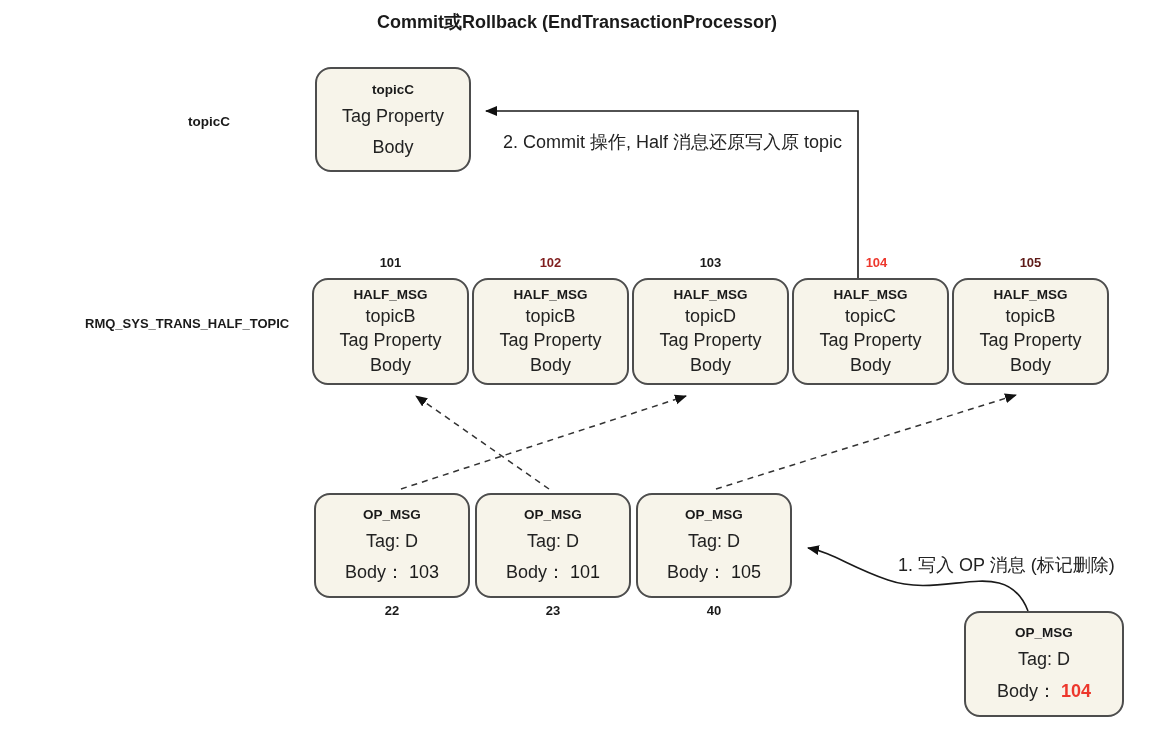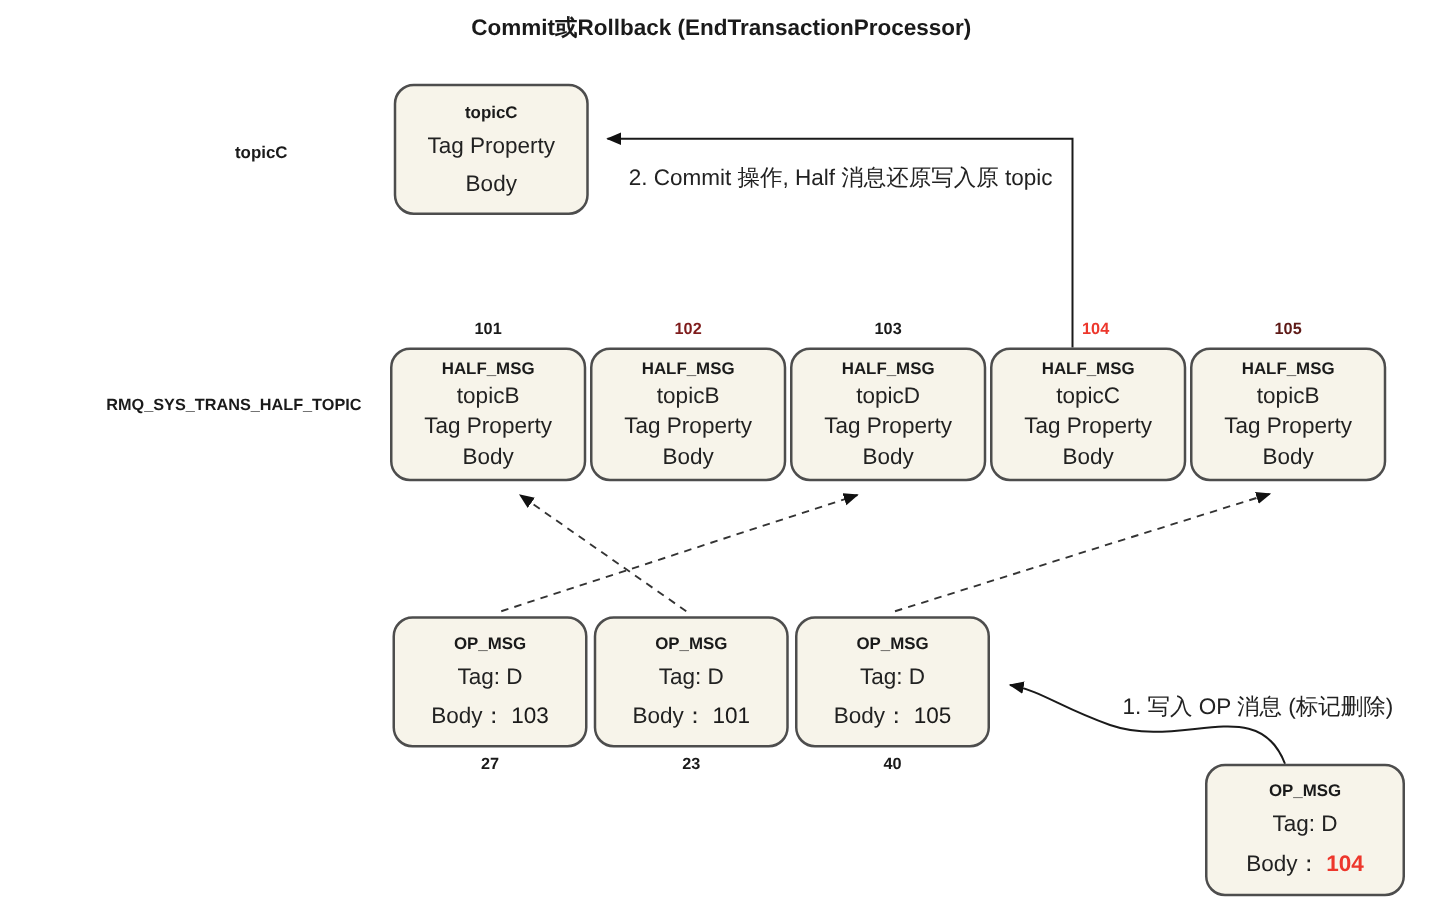--- a/index.html
+++ b/index.html
@@ -123,21 +123,21 @@
     <div class="hdr">OP_MSG</div>
     <div class="ln">Tag: D</div>
     <div class="ln"><span>Body：</span> <span style="color: rgb(26, 26, 26);">101</span></div>
   </div>
   <div class="abs node" style="left:636px;top:493px;width:156px;height:105px;">
     <div class="hdr">OP_MSG</div>
     <div class="ln">Tag: D</div>
     <div class="ln"><span>Body：</span> <span style="color: rgb(26, 26, 26);">105</span></div>
   </div>
 
-  <div class="abs offset" style="left:314px;top:603px;width:156px;">27</div>
+  <div class="abs offset" style="left:314px;top:603px;width:156px;">22</div>
   <div class="abs offset" style="left:475px;top:603px;width:156px;">23</div>
   <div class="abs offset" style="left:636px;top:603px;width:156px;">40</div>
 
   <div class="abs annot" style="left:898px;top:553px;text-align:right;">1. 写入 OP 消息 (标记删除)</div>
 
   <div class="abs node" style="left:964px;top:611px;width:160px;height:106px;">
     <div class="hdr">OP_MSG</div>
     <div class="ln">Tag: D</div>
     <div class="ln"><span>Body：</span> <span style="font-weight: bold; color: rgb(237, 55, 44);">104</span></div>
   </div>

